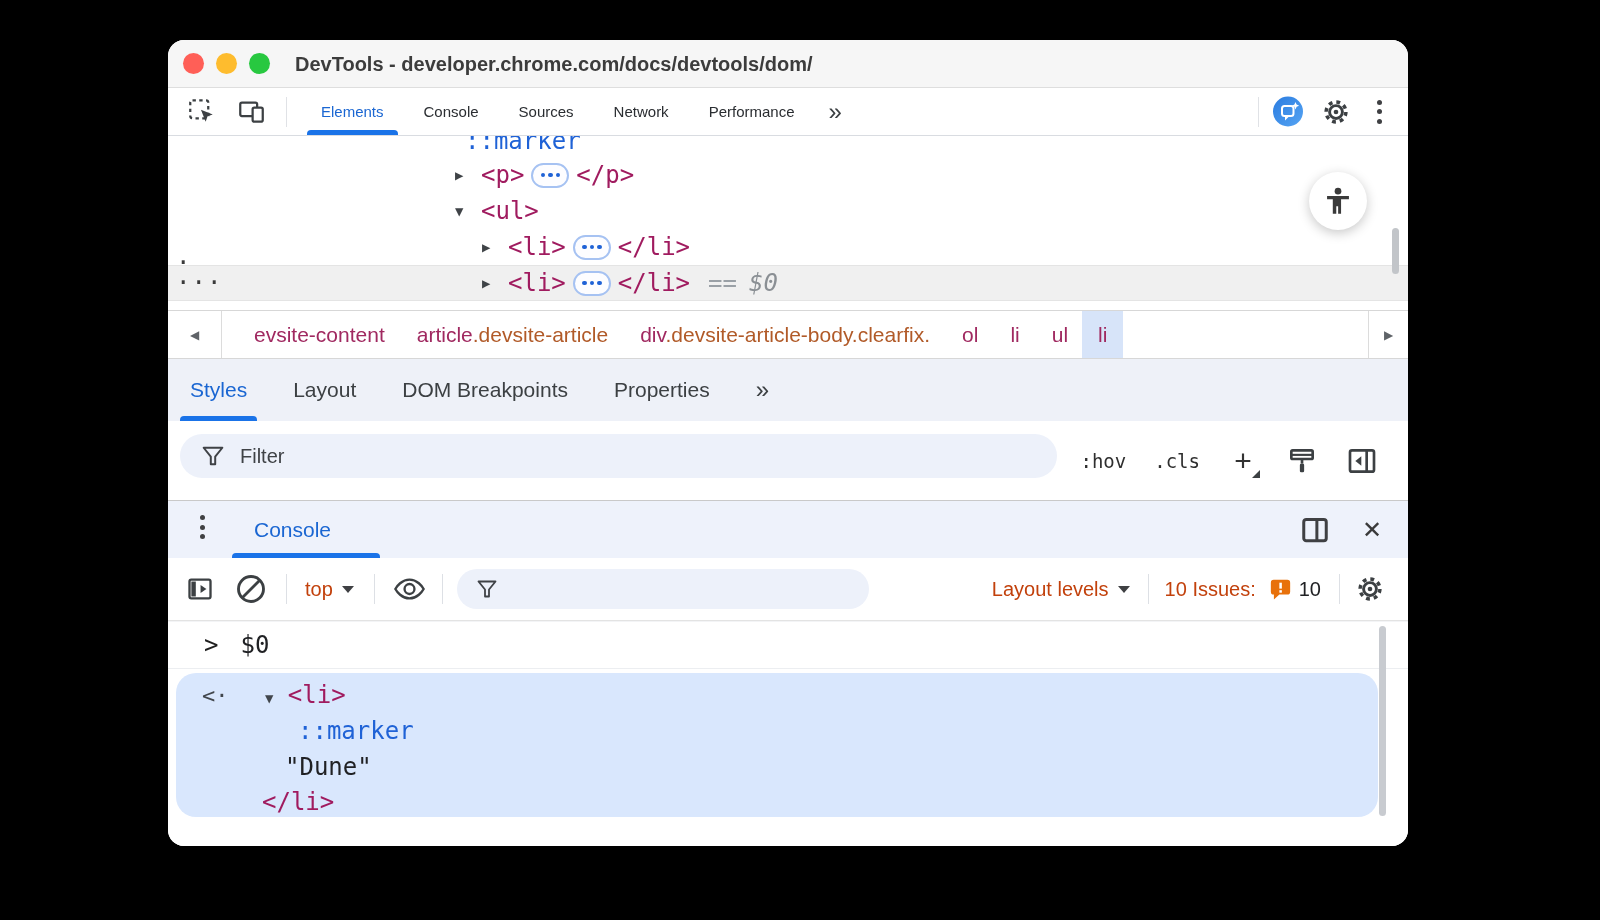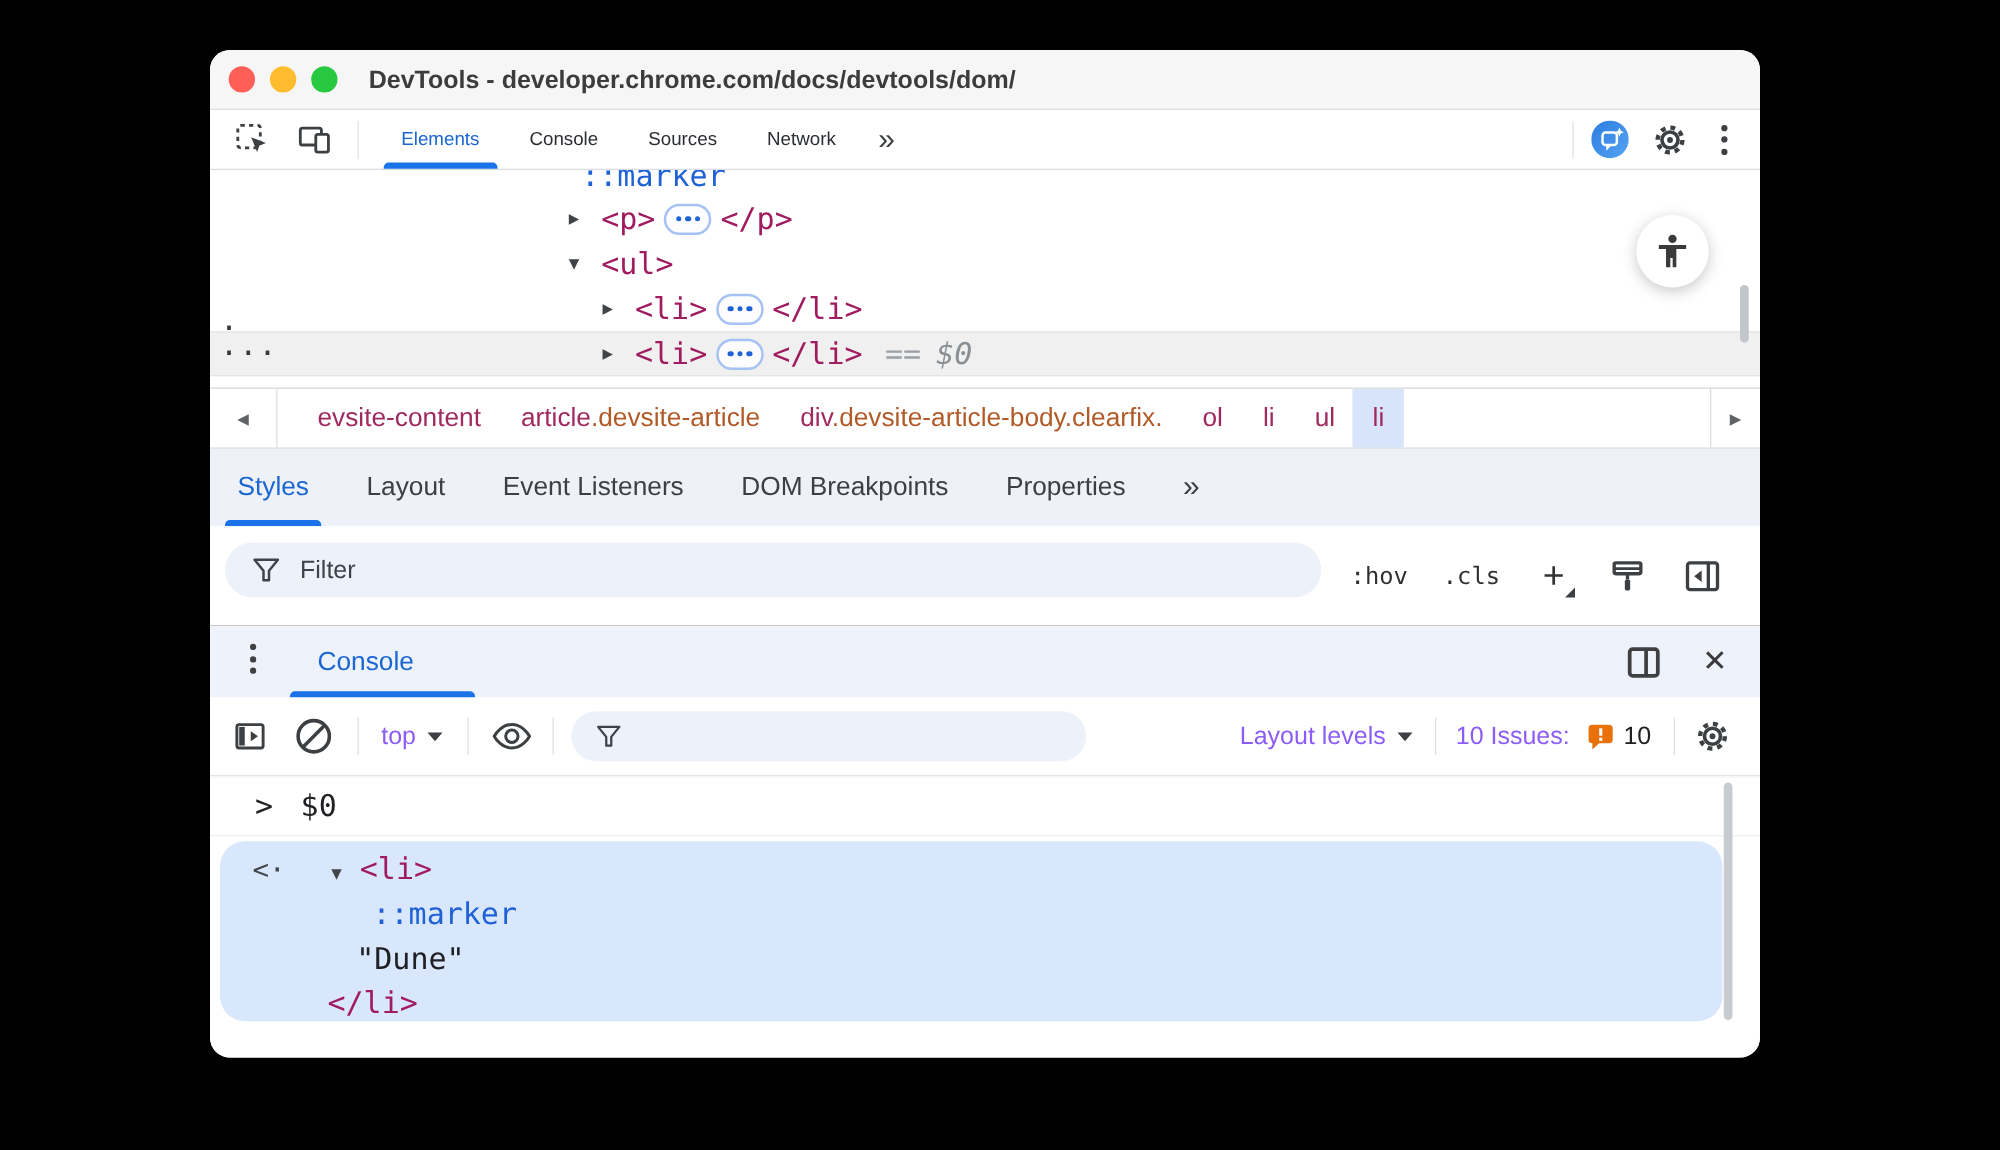--- a/index.html
+++ b/index.html
@@ -91,21 +91,21 @@
   .ctab { position:absolute; left:86px; top:0; height:100%; display:flex; align-items:center;
           font-size:21px; color:#1a66d2; font-weight:500; }
   .ctab-underline { position:absolute; left:64px; bottom:0; width:148px; height:5px; background:#1a73e8; border-radius:4px 4px 0 0; }
   .cheader-right { position:absolute; right:26px; top:0; height:100%; display:flex; align-items:center; gap:32px; }
   .xclose { font-size:24px; color:#3a3a3a; }
 
   
   .ctoolbar { height:63px; background:#fff; border-bottom:1px solid #e3e3e3; display:flex; align-items:center;
               padding-left:18px; position:relative; }
   .cdiv { width:1px; height:30px; background:#dde0e5; }
-  .ddlabel { font-size:20px; color:#8b5cf6; }
+  .ddlabel { font-size:20px; color:#c2410c; }
   .caret { width:0; height:0; border-left:6px solid transparent; border-right:6px solid transparent;
            border-top:7px solid #3f4043; margin-left:9px; display:inline-block; }
   .cfilter-pill { margin-left:14px; width:412px; height:40px; border-radius:20px; background:#edf1fa;
                   display:flex; align-items:center; padding-left:20px; }
   .cfilter-pill input { border:none; outline:none; background:transparent; width:300px; }
   .ctool-right { position:absolute; right:24px; top:0; height:100%; display:flex; align-items:center; }
   .issues-count { font-size:20px; color:#202124; margin-left:6px; }
 
   
   .cbody { position:relative; background:#fff; height:235px;
@@ -149,20 +149,21 @@
         <rect x="2" y="4" width="15" height="12" rx="1.5" fill="none" stroke="#3c4043" stroke-width="2"></rect>
         <rect x="13" y="8.5" width="9" height="12.5" rx="1.5" fill="#fff" stroke="#3c4043" stroke-width="2"></rect>
       </svg>
     </span>
     <span class="vdiv" style="margin-left:20px"></span>
     <div class="tabs">
       <span class="tab active">Elements</span>
       <span class="tab">Console</span>
       <span class="tab">Sources</span>
       <span class="tab">Network</span>
+      <span class="tab">Performance</span>
       <span class="tab-overflow">»</span>
     </div>
     <div class="tb-right">
       <span class="vdiv"></span>
       <span class="tbtn" style="margin-left:14px">
         <svg width="31" height="31" viewBox="0 0 30 30">
           <defs>
               <linearGradient id="aig" x1="0" y1="0" x2="1" y2="1">
             <stop offset="0" stop-color="#2b7ce0"></stop>
                 <stop offset="1" stop-color="#55a4f3"></stop>
@@ -254,21 +255,20 @@
     <span class="crumb"><span class="ctag">ul</span></span>
     <span class="crumb selected">
         <span class="ctag">li</span>
       </span>
     <span class="crumb-scroll right">▶</span>
   </div>
 
   <div class="styletabs">
     <span class="stab active">Styles</span>
     <span class="stab">Layout</span>
-    <span class="stab">Event Listeners</span>
     <span class="stab">DOM Breakpoints</span>
     <span class="stab">Properties</span>
     <span class="stab-overflow">»</span>
   </div>
 
   <div class="filterrow">
     <div class="filter-pill">
       <svg width="22" height="20" viewBox="0 0 20 18">
         <path d="M1.5 1.5 h17 l-6.5 8 v7 h-4 v-7 z" fill="none" stroke="#3f4246" stroke-width="1.8" stroke-linejoin="round"></path>
       </svg>

